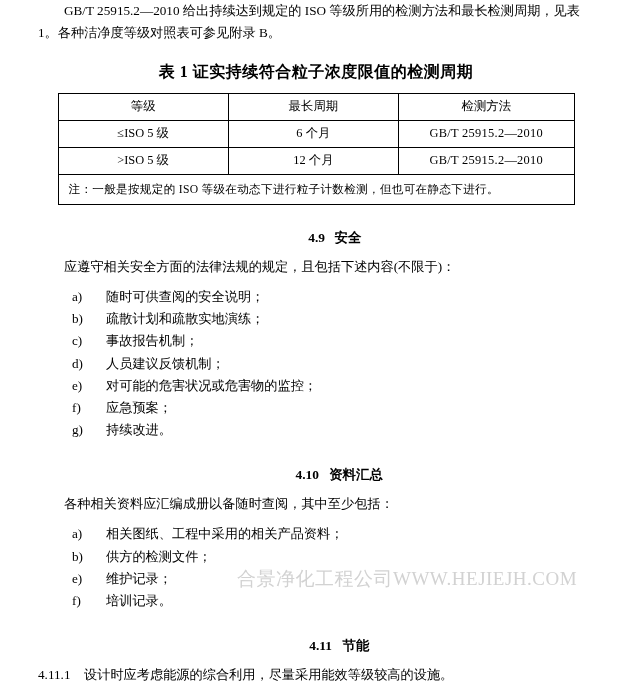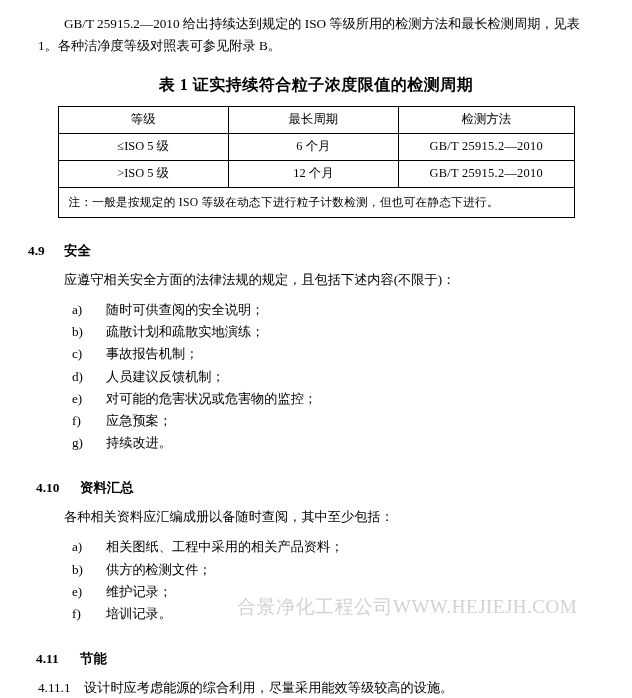--- a/index.html
+++ b/index.html
@@ -22,21 +22,20 @@
     padding: 0;
     box-sizing: border-box;
   }
   .para {
     margin: 0 38px 0 38px;
     text-indent: 26px;
     font-size: 13.2px;
     line-height: 21.5px;
   }
   .intro {
-    padding-top: 13px;
   }
   .table-caption {
     text-align: center;
     font-weight: bold;
     font-size: 16px;
     margin: 19px 0 10px 0;
     letter-spacing: 0.5px;
   }
   table.data {
     border-collapse: collapse;
@@ -57,20 +56,21 @@
     letter-spacing: 0.3px;
   }
   .mono {
     font-family: "Liberation Serif", "DejaVu Serif", serif;
     letter-spacing: 0.3px;
   }
   .section-head {
     margin: 0 0 0 28px;
     font-weight: bold;
     font-size: 13.4px;
+    text-align: center;
   }
   .sec-num {
     display: inline-block;
     min-width: 36px;
   }
   .sec-num-wide {
     display: inline-block;
     min-width: 44px;
     margin-left: 8px;
   }
@@ -103,21 +103,21 @@
     line-height: 21.5px;
     text-align: justify;
   }
   .numbered .n {
     display: inline-block;
     width: 46px;
   }
   .watermark {
     position: absolute;
     left: 237px;
-    top: 594px;
+    top: 566px;
     font-size: 19px;
     color: #d2d2d2;
     font-family: "Liberation Serif", "DejaVu Serif", serif;
     letter-spacing: 0.5px;
     white-space: nowrap;
     pointer-events: none;
   }
 </style>
 </head>
 <body>

